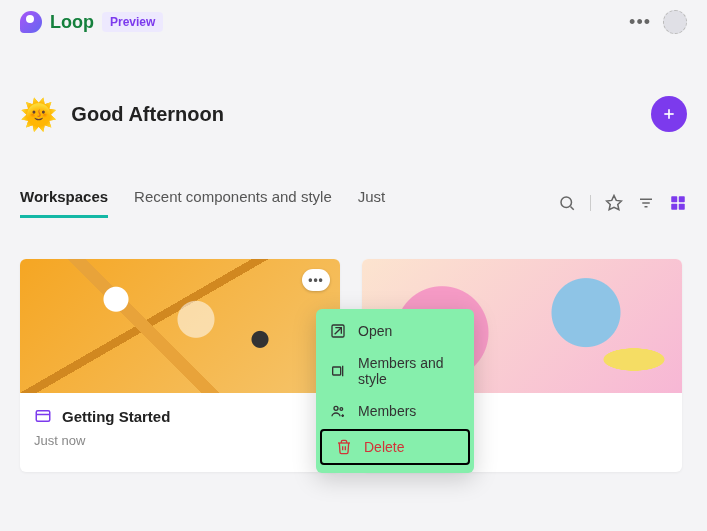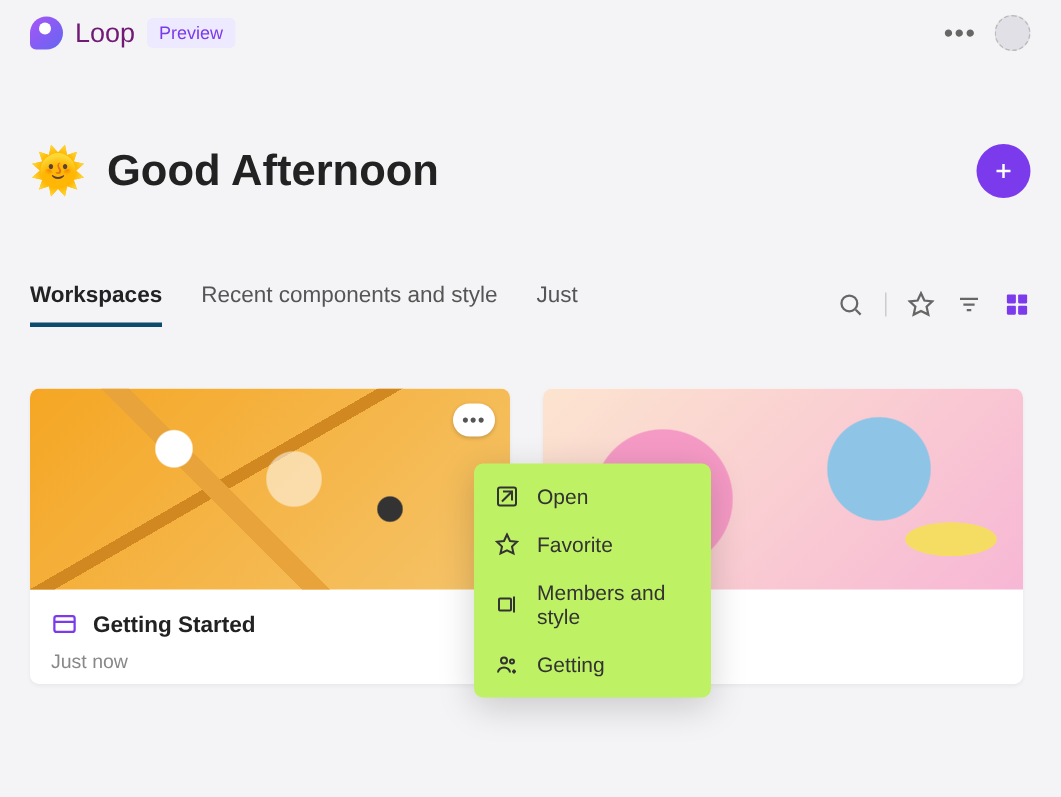--- a/index.html
+++ b/index.html
@@ -26,45 +26,45 @@
   position: relative;
 }
 .logo::after {
   content: '';
   position: absolute;
   width: 8px; height: 8px;
   background: #fff;
   border-radius: 50%;
   top: 4px; left: 6px;
 }
-.brand-name { font-weight: 400; font-size: 18px; color: #701a75; }
+.brand-name { font-weight: 700; font-size: 18px; color: #15803d; }
 .preview-badge {
   background: #ede9fe;
   color: #7c3aed;
   font-size: 12px;
   padding: 3px 8px;
   border-radius: 4px;
-  font-weight: 400;
+  font-weight: 700;
 }
 .topbar-right { display: flex; align-items: center; gap: 12px; }
 .dots-btn { color: #666; font-size: 18px; cursor: pointer; letter-spacing: 1px; }
 .avatar {
   width: 24px; height: 24px; border-radius: 50%;
   background: #e0e0e6;
   border: 1px dashed #bbb;
 }
 .greeting-row {
   display: flex;
   align-items: center;
   justify-content: space-between;
   padding: 52px 20px 0 20px;
 }
 .greeting { display: flex; align-items: center; gap: 14px; }
 .greeting-emoji { font-size: 30px; }
-.greeting-text { font-size: 29px; font-weight: 600; color: #222; }
+.greeting-text { font-size: 20px; font-weight: 600; color: #222; }
 .add-btn {
   width: 36px; height: 36px; border-radius: 50%;
   background: #7c3aed;
   display: flex; align-items: center; justify-content: center;
   color: #fff; cursor: pointer;
 }
 .add-btn svg { width: 16px; height: 16px; }
 .tabs-row {
   display: flex;
   align-items: center;
@@ -76,21 +76,21 @@
 .tab {
   font-size: 15px;
   color: #555;
   padding-bottom: 10px;
   cursor: pointer;
   border-bottom: 3px solid transparent;
 }
 .tab.active {
   font-weight: 600;
   color: #222;
-  border-bottom: 3px solid #0c4a6e;
+  border-bottom: 3px solid #14b8a6;
 }
 .tab-actions { display: flex; align-items: center; gap: 14px; color: #666; }
 .tab-actions .divider { width: 1px; height: 16px; background: #ccc; }
 .icon-btn { cursor: pointer; display: flex; align-items: center; }
 .icon-btn svg { width: 18px; height: 18px; }
 .grid-icon.active { color: #7c3aed; }
 .cards {
   display: flex;
   gap: 22px;
   padding: 40px 20px 0 20px;
@@ -122,21 +122,21 @@
 .cover2 { background: linear-gradient(135deg, #fce4cf 0%, #f7b7d5 100%); }
 .cover2::before {
   content: '';
   position: absolute;
   inset: 0;
   background:
     radial-gradient(circle at 25% 55%, #f59ac5 46px, transparent 47px),
     radial-gradient(circle at 70% 40%, #8ec4e6 34px, transparent 35px),
     radial-gradient(ellipse at 85% 75%, #f5dd64 30px, transparent 31px);
 }
-.card-body { padding: 14px 14px 8px 14px; }
+.card-body { padding: 14px 14px 24px 14px; }
 .card-title-row { display: flex; align-items: center; gap: 10px; }
 .card-title-icon { color: #7c3aed; display:flex; }
 .card-title-icon svg { width: 18px; height: 18px; }
 .card-title { font-weight: 600; font-size: 15px; color: #222; }
 .card-time { font-size: 13px; color: #888; margin-top: 8px; }
 .card-more {
   position: absolute;
   top: 10px; right: 10px;
   width: 28px; height: 22px;
   background: #fff;
@@ -145,21 +145,21 @@
   color: #555; font-weight: bold;
   box-shadow: 0 1px 3px rgba(0,0,0,0.2);
   cursor: pointer;
   letter-spacing: 1px;
   font-size: 12px;
 }
 .context-menu {
   position: absolute;
   top: 309px; left: 316px;
   width: 158px;
-  background: #bef264;
+  background: #86efac;
   border-radius: 6px;
   box-shadow: 0 6px 24px rgba(0,0,0,0.18);
   padding: 6px 0;
   z-index: 100;
 }
 .menu-item {
   display: flex;
   align-items: center;
   gap: 12px;
   padding: 8px 14px;
@@ -267,34 +267,38 @@
   <div class="menu-item">
     <svg viewBox="0 0 24 24" fill="none" stroke="currentColor" stroke-width="2">
         <path d="M7 17L17 7"></path>
         <path d="M8 7h9v9"></path>
         <rect x="3" y="3" width="18" height="18" rx="2"></rect>
       </svg>
     <span>Open</span>
   </div>
   <div class="menu-item">
     <svg viewBox="0 0 24 24" fill="none" stroke="currentColor" stroke-width="2">
-        <polygon points="12 2 15 8.5 22 9.3 17 14 18.5 21 12 17.8 5.5 21 7 14 2 9.3 9 8.5 12 2"></polygon>
-      </svg>
-    <span>Favorite</span>
-  </div>
-  <div class="menu-item">
-    <svg viewBox="0 0 24 24" fill="none" stroke="currentColor" stroke-width="2">
         <rect x="4" y="6" width="12" height="12" rx="1"></rect>
         <line x1="19" y1="4" x2="19" y2="20"></line>
       </svg>
     <span>Members and style</span>
   </div>
   <div class="menu-item">
     <svg viewBox="0 0 24 24" fill="none" stroke="currentColor" stroke-width="2">
         <circle cx="9" cy="8" r="3"></circle>
         <path d="M3 20c0-3 3-5 6-5s6 2 6 5"></path>
         <circle cx="17" cy="9" r="2"></circle>
         <line x1="19" y1="17" x2="19" y2="21"></line>
         <line x1="17" y1="19" x2="21" y2="19"></line>
       </svg>
-    <span>Getting</span>
+    <span>Members</span>
+  </div>
+  <div class="menu-item danger">
+    <svg viewBox="0 0 24 24" fill="none" stroke="currentColor" stroke-width="2">
+        <polyline points="3 6 5 6 21 6"></polyline>
+        <path d="M19 6l-1 14a2 2 0 0 1-2 2H8a2 2 0 0 1-2-2L5 6"></path>
+        <path d="M10 11v6"></path>
+        <path d="M14 11v6"></path>
+        <path d="M8 6V4a2 2 0 0 1 2-2h4a2 2 0 0 1 2 2v2"></path>
+      </svg>
+    <span>Delete</span>
   </div>
 </div>
 
 </body></html>

